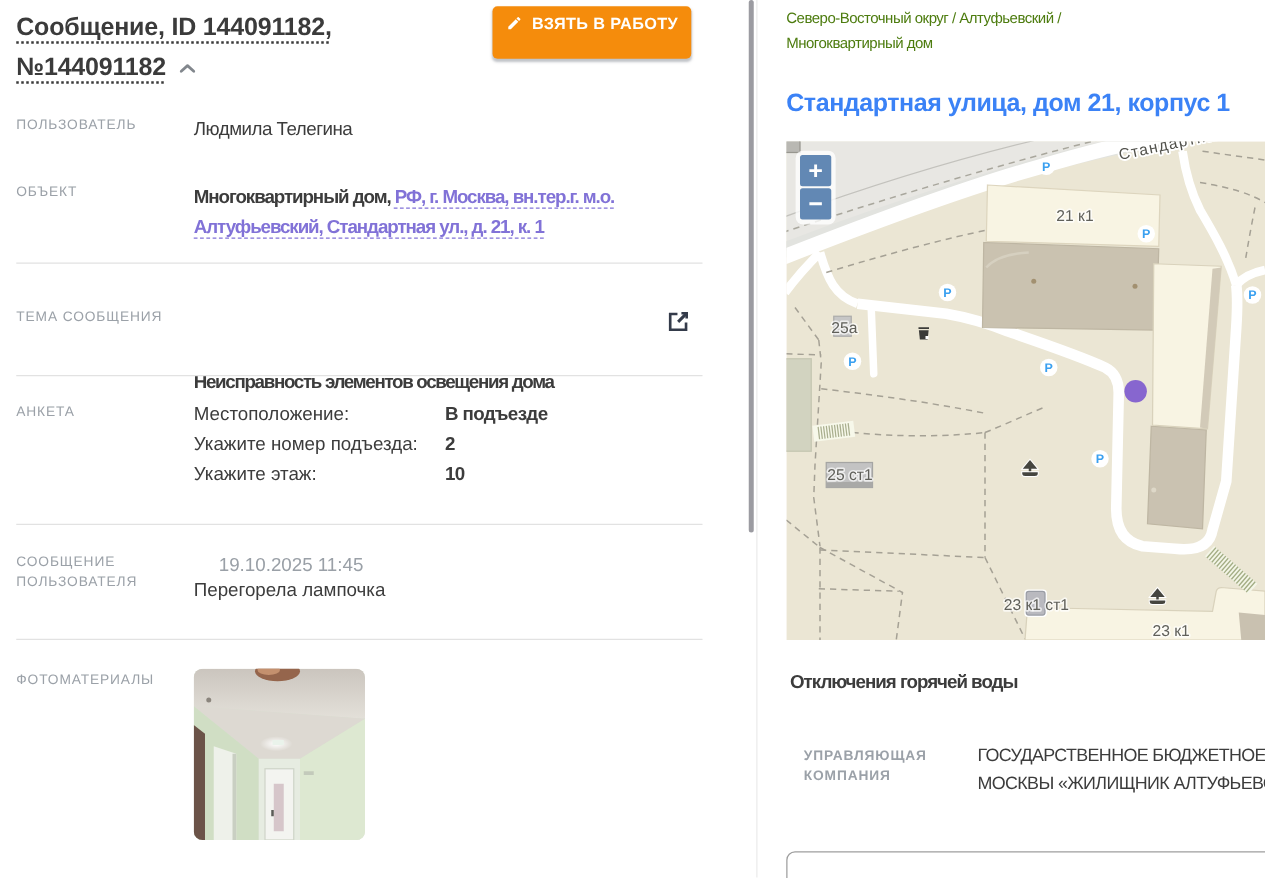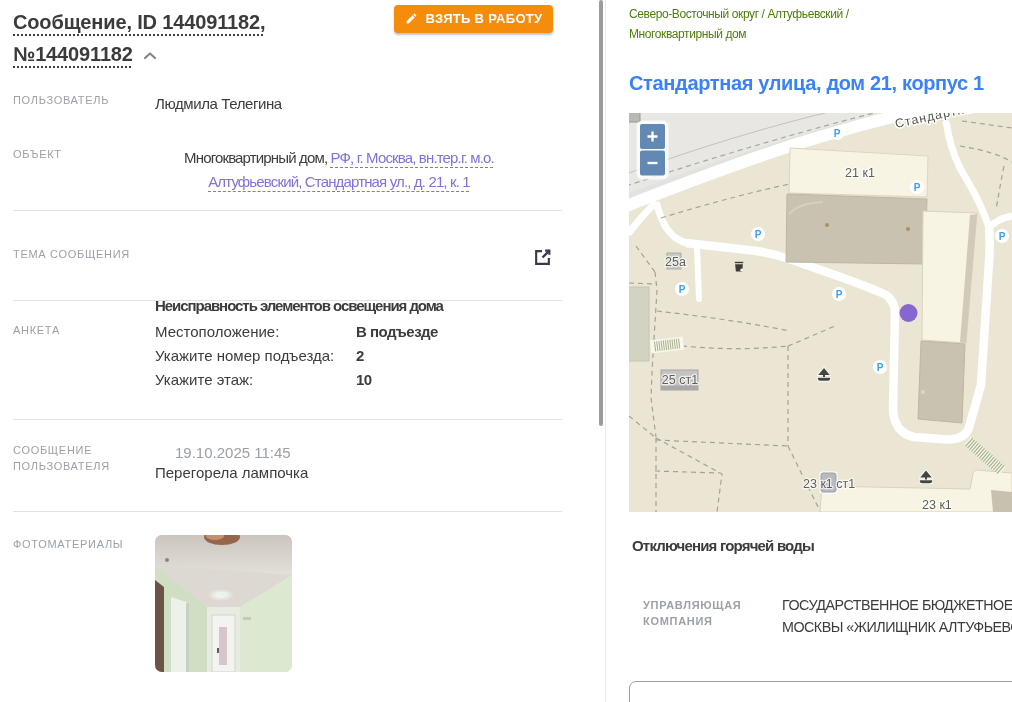--- a/index.html
+++ b/index.html
@@ -16,34 +16,34 @@
 <div class="abs" style="left:0;top:0;width:1012px;height:702px;">
 
   <div class="abs" style="left:13px;top:6px;width:290px;font-size:20px;font-weight:700;color:#3b3b3b;line-height:32px;letter-spacing:-0.15px;">
     <span style="text-decoration:underline dotted 2px #3b3b3b;text-underline-offset:5px;">Сообщение, ID 144091182, №144091182</span>
     
     <svg width="14" height="10" viewBox="0 0 14 10" style="margin-left:5px;">
       <path d="M2 7 L7 2.5 L12 7" fill="none" stroke="#82878d" stroke-width="2.2" stroke-linecap="round" stroke-linejoin="round"></path>
     </svg>
   </div>
 
-  <div class="abs" style="left:394px;top:5px;width:159px;height:28px;background:#f58c0c;border-radius:4px;box-shadow:0 2px 2px rgba(130,135,145,0.5);color:#fff;font-size:13px;font-weight:700;letter-spacing:.3px;line-height:28px;text-align:center;">
+  <div class="abs" style="left:394px;top:5px;width:159px;height:42px;background:#f58c0c;border-radius:4px;box-shadow:0 2px 2px rgba(130,135,145,0.5);color:#fff;font-size:13px;font-weight:700;letter-spacing:.3px;line-height:28px;text-align:center;">
     
     <svg width="13" height="13" viewBox="0 0 24 24" style="vertical-align:-2px;margin-right:8px;">
       <path d="M3 17.25V21h3.75L17.8 9.94l-3.75-3.75L3 17.25zM20.7 7.04c.39-.39.39-1.02 0-1.41l-2.34-2.34a.996.996 0 0 0-1.41 0l-1.83 1.83 3.75 3.75 1.83-1.83z" fill="#fff"></path>
     </svg>ВЗЯТЬ В РАБОТУ
   </div>
 
   <div class="lbl" style="top:94px;">ПОЛЬЗОВАТЕЛЬ</div>
 
   <div class="val" style="top:95px;letter-spacing:-0.4px;">Людмила Телегина</div>
 
   <div class="lbl" style="top:148px;">ОБЪЕКТ</div>
 
-  <div class="val" style="top:146px;width:368px;line-height:24px;font-weight:400;letter-spacing:-0.85px;text-align:center;">Многоквартирный дом, <span style="color:#8172d7;text-decoration:underline dashed 1px #8172d7;text-underline-offset:4px;">РФ, г. Москва, вн.тер.г. м.о. Алтуфьевский, Стандартная ул., д. 21, к. 1</span></div>
+  <div class="val" style="top:146px;width:368px;line-height:24px;font-weight:700;letter-spacing:-0.85px;">Многоквартирный дом, <span style="color:#8172d7;text-decoration:underline dashed 1px #8172d7;text-underline-offset:4px;">РФ, г. Москва, вн.тер.г. м.о. Алтуфьевский, Стандартная ул., д. 21, к. 1</span></div>
 
   <div class="hr" style="top:210px;"></div>
 
   <div class="lbl" style="top:248px;">ТЕМА СООБЩЕНИЯ</div>
 
   <div class="val" style="top:249px;font-weight:700;letter-spacing:-1.05px;margin-top:48px;">Неисправность элементов освещения дома</div>
 
   <svg class="abs" style="left:533px;top:248px;" width="19" height="19" viewBox="0 0 18 18">
     <path d="M15 9.5 V15 H3 V3 H8.5" fill="none" stroke="#343b4a" stroke-width="2"></path>
     <path d="M9 9 L15.4 2.6" fill="none" stroke="#343b4a" stroke-width="2.3"></path>

